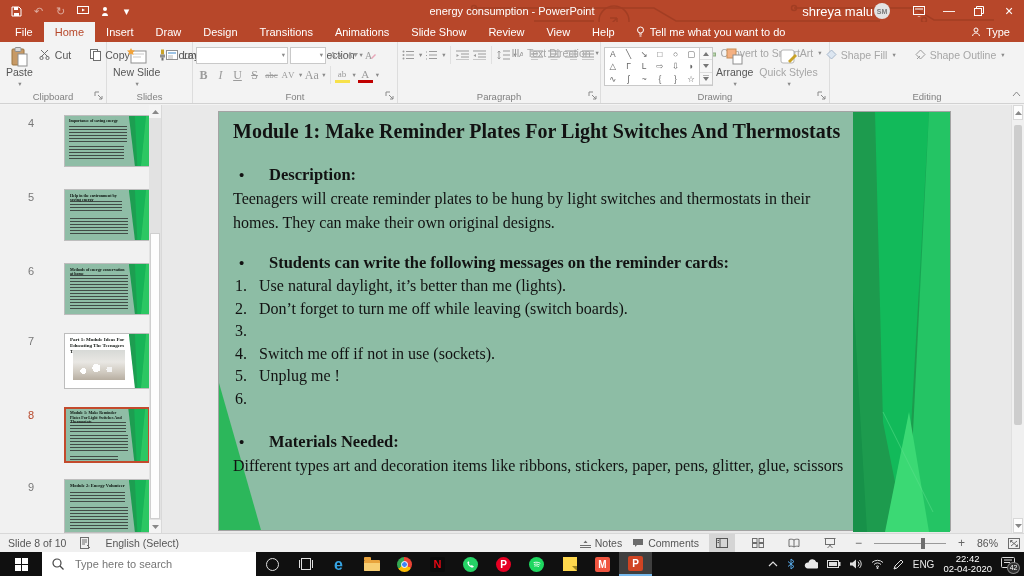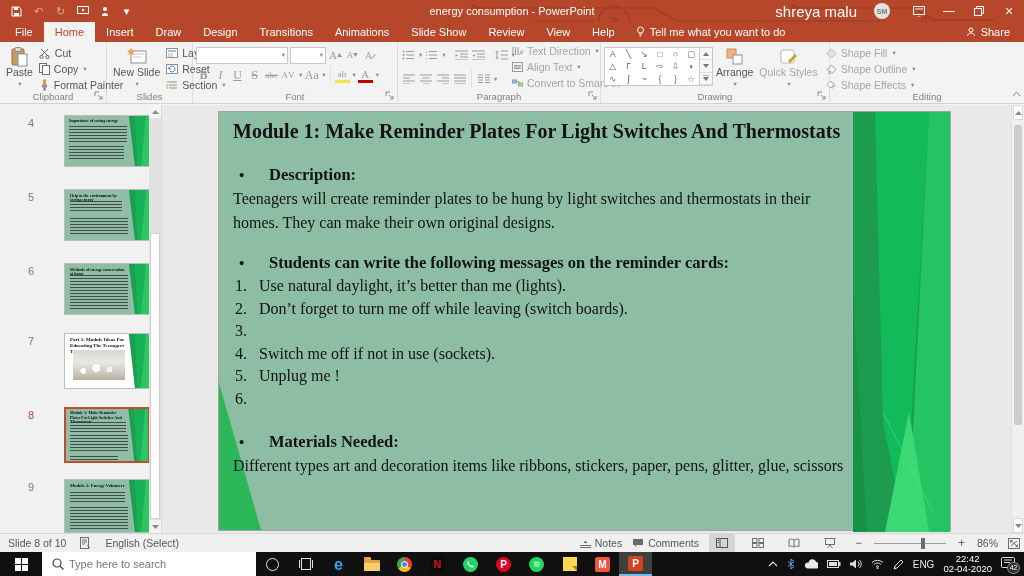--- a/index.html
+++ b/index.html
@@ -8,42 +8,42 @@
   #window{position:relative;width:1024px;height:576px;background:#f3f3f3}
 
   
   .titlebar{position:absolute;top:0;left:0;right:0;height:22px;background:#b7472a;display:flex;align-items:center;color:#fff}
   .circuit{position:absolute;top:0;right:0;width:560px;height:42px;opacity:.45;pointer-events:none}
   .qat{display:flex;align-items:center;gap:9px;padding-left:10px;z-index:2}
   .qat .qi{display:flex;align-items:center;justify-content:center;width:13px;height:14px;font-size:11px;color:#fff}
   .qat .dim{opacity:.55}
   .tb-title{position:absolute;left:0;right:0;text-align:center;font-size:11px;z-index:1}
   .tb-right{margin-left:auto;display:flex;align-items:center;z-index:2;height:100%}
-  .tb-user{font-size:15px;margin-right:17px}
+  .tb-user{font-size:13px;margin-right:1px}
   .avatar{width:16px;height:16px;border-radius:50%;background:#e3e3e3;color:#7a7a7a;font-size:7px;display:flex;align-items:center;justify-content:center;font-weight:bold;margin-right:14px}
   .winbtn{width:30px;height:22px;display:flex;align-items:center;justify-content:center;font-size:12px;color:#fff}
   .winbtn.close{font-size:14px}
 
   
   .tabrow{position:absolute;top:22px;left:0;right:0;height:20px;background:#b7472a;display:flex;align-items:stretch;padding-left:4px;color:#fff;z-index:3}
   .tab{display:flex;align-items:center;padding:0 11px;font-size:11px;white-space:nowrap}
   .tab.active{background:#f3f3f3;color:#b7472a}
   .tellme{display:flex;align-items:center;gap:5px;padding:0 10px;font-size:11px}
   .share{margin-left:auto;display:flex;align-items:center;gap:5px;padding-right:14px;font-size:11px}
 
   
   .ribbon{position:absolute;top:42px;left:0;right:0;height:62px;background:#f3f3f3;border-bottom:1px solid #d2d2d2;display:flex;color:#565656}
   .grp{position:relative;height:100%;border-right:1px solid #ddd;padding:3px 3px 14px 3px;display:flex}
   .grp-label{position:absolute;bottom:1px;left:0;right:0;text-align:center;font-size:9.5px;color:#808080}
   .launcher{position:absolute;bottom:3px;right:3px;width:9px;height:9px}
   .bigbtn{display:flex;flex-direction:column;align-items:center;justify-content:flex-start;padding:2px 3px 0;font-size:10.5px;line-height:11px;text-align:center;white-space:nowrap}
   .bigbtn .bi{height:22px;display:flex;align-items:center}
   .sbtn{display:flex;align-items:center;gap:4px;height:15.5px;padding:0 3px;font-size:10.5px;white-space:nowrap}
   .caret{font-size:6.5px;color:#8a8a8a;margin-left:1px}
-  .col{display:flex;flex-direction:column;justify-content:flex-start;gap:4px}
+  .col{display:flex;flex-direction:row;justify-content:flex-start;gap:13px}
   .frow{display:flex;align-items:center;gap:2px;height:20px}
   .combo{height:17px;border:1px solid #c9c9c9;background:#fff;display:flex;align-items:center;justify-content:flex-end;padding:0 2px}
   .fbtn{min-width:15px;height:16px;display:flex;align-items:center;justify-content:center;font-family:"Liberation Serif",serif;font-size:12px;color:#9b9b9b}
   .dis{color:#a6a6a6}
   .vsep{width:1px;align-self:stretch;background:#e0e0e0;margin:1px 2px}
   .gallery{width:96px;height:39px;border:1px solid #c9c9c9;background:#fff;display:grid;grid-template-columns:repeat(6,1fr);grid-template-rows:repeat(3,1fr)}
   .gcell{display:flex;align-items:center;justify-content:center;font-size:8.5px;color:#666;line-height:8px}
   .gscroll{width:13px;height:39px;border:1px solid #c9c9c9;border-left:none;background:#f7f7f7;display:flex;flex-direction:column}
   .gscroll span{flex:1;display:flex;align-items:center;justify-content:center;font-size:6px;color:#777;border-bottom:1px solid #ddd}
 
@@ -96,21 +96,21 @@
   .sb-item{display:flex;align-items:center;gap:4px}
   .viewbtn{width:26px;height:19px;display:flex;align-items:center;justify-content:center}
   .viewbtn.active{background:#d5d5d5}
   .ztrack{position:relative;width:72px;height:1px;background:#9a9a9a}
   .zthumb{position:absolute;top:-5px;left:66%;width:4px;height:11px;background:#6d6d6d}
   .zbtn{font-size:12px;color:#666;padding:0 2px}
 
   
   .taskbar{position:absolute;top:552px;left:0;right:0;height:24px;background:#101010;display:flex;align-items:stretch;color:#e8e8e8}
   .startbtn{width:42px;display:flex;align-items:center;justify-content:center}
-  .searchbox{width:214px;background:#fff;display:flex;align-items:center;gap:5px;padding-left:10px;color:#444}
+  .searchbox{width:214px;background:#fff;display:flex;align-items:center;gap:11px;padding-left:10px;color:#444}
   .searchbox input{border:none;outline:none;flex:1;font-size:11px;font-family:"Liberation Sans",sans-serif;background:transparent;color:#333}
   .tapp{width:33px;display:flex;align-items:center;justify-content:center}
   .tapp.active{background:#3f3f3f;border-bottom:2px solid #76b9ed}
   .tile{width:15px;height:15px;display:flex;align-items:center;justify-content:center;font-weight:bold}
   .nfx{background:#0b0b0b;color:#e50914;font-size:11px;border-radius:2px}
   .pin{background:#e60023;color:#fff;font-size:10px;border-radius:50%}
   .mapp{background:#f05540;color:#fff;font-size:10px;border-radius:2px}
   .ppt{background:#d04423;color:#fff;font-size:10px;border-radius:2px}
   .edge-e{color:#36a5e5;font-size:16px;font-weight:bold;line-height:15px}
   .cortana{width:13px;height:13px;border:1.5px solid #e0e0e0;border-radius:50%}
@@ -208,21 +208,21 @@
           <circle cx="4.5" cy="4" r="3" fill="none" stroke="#fff"></circle>
           <path d="M3 8h3M3.5 10h2" stroke="#fff"></path>
         </svg>
       <span>Tell me what you want to do</span>
     </span>
     <span class="share">
       <svg width="10" height="10" viewBox="0 0 10 10">
           <circle cx="5" cy="3" r="2" fill="none" stroke="#fff"></circle>
           <path d="M1.5 9c.5-2 1.8-3 3.5-3s3 1 3.5 3" fill="none" stroke="#fff"></path>
         </svg>
-      <span>Share</span>
+      <span>Type</span>
     </span>
   </div>
 
   <div class="ribbon">
 
     <div class="grp" style="width:107px">
       <div class="bigbtn">
         <span class="bi">
             <svg width="17" height="20" viewBox="0 0 17 20">
               <rect x="1" y="2" width="12" height="16" rx="1" fill="#c79a66" stroke="#9a7440"></rect>

